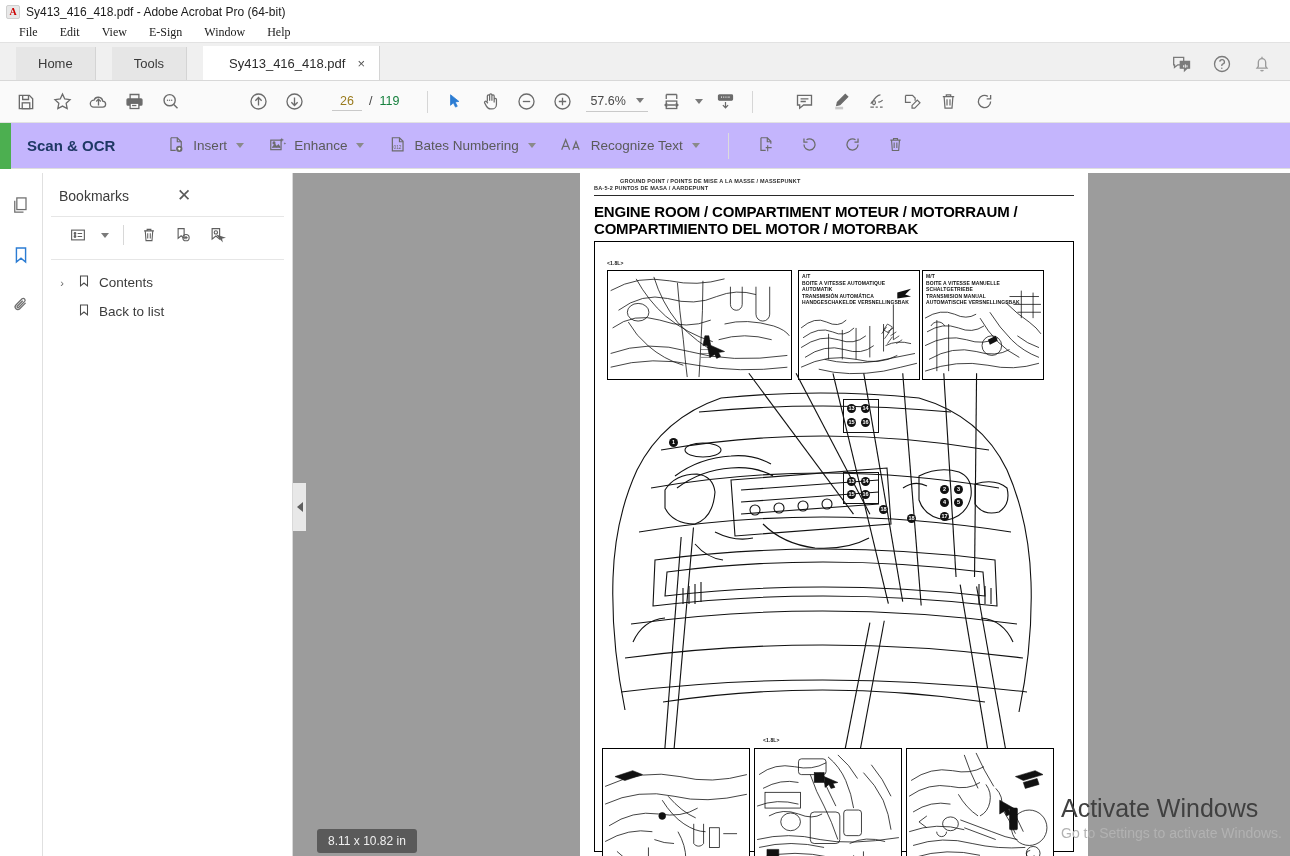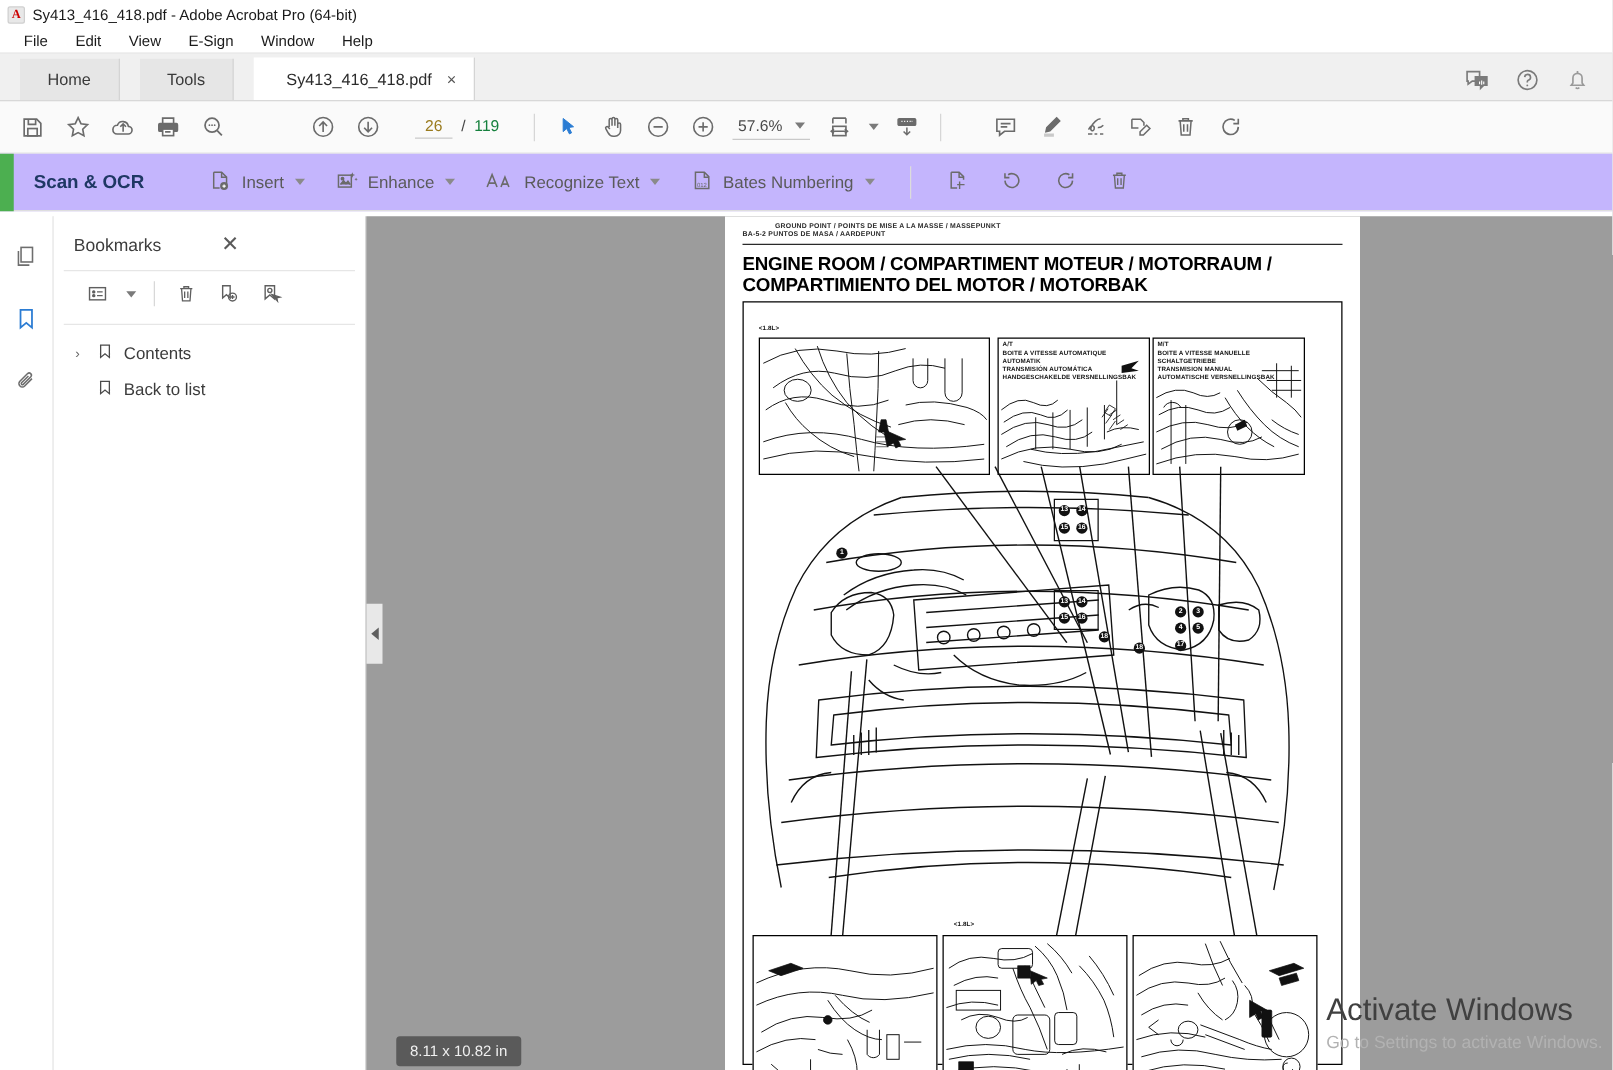--- a/index.html
+++ b/index.html
@@ -29,20 +29,21 @@
     font-family: "Liberation Serif", serif;
   }
   .title-text { white-space: nowrap; }
 
   
   .menubar {
     height: 20px; background: #ffffff;
     display: flex; align-items: center; padding-left: 8px;
     font-size: 12px; color: #1a1a1a;
     border-bottom: 1px solid #e2e2e2;
+    font-family: Liberation Serif, serif;
   }
   .menubar .mi { padding: 0 11px; cursor: default; }
 
   
   .tabstrip {
     height: 38px; background: #f0f0f0;
     display: flex; align-items: flex-end;
     border-bottom: 1px solid #d8d8d8;
     position: relative;
   }
@@ -477,38 +478,38 @@
           <path d="M17.5 3.5l.8 2 2 .8-2 .8-.8 2-.8-2-2-.8 2-.8z" fill="#6b6b6b" stroke="none"></path>
           <path d="M21.3 9l.5 1.2 1.2.5-1.2.5-.5 1.2-.5-1.2-1.2-.5 1.2-.5z" fill="#6b6b6b" stroke="none"></path>
         </svg>
       </span>
       <span>Enhance</span>
       <span class="rcaret"></span>
     </div>
 
     <div class="rbtn">
       <span>
-        <svg viewBox="0 0 30 24" width="24" height="19" fill="none" stroke="#6b6b6b" stroke-width="1.6">
-          <path d="M2 18.5L7 6l5 12.5M3.8 14.5h6.4"></path>
-          <path d="M16 18.5L20 8.5l4 10M17.4 15.5h5.2"></path>
-        </svg>
-      </span>
-      <span>Recognize Text</span>
-      <span class="rcaret"></span>
-    </div>
-
-    <div class="rbtn">
-      <span>
         <svg viewBox="0 0 24 24" width="19" height="19" fill="none" stroke="#6b6b6b" stroke-width="1.5">
           <path d="M5.5 3.5h9l4.5 4.5v12h-13.5z"></path>
             <path d="M14.5 3.5V8.5h4.5"></path>
           <text x="7" y="18" font-size="6" fill="#6b6b6b" stroke="none" font-family="Liberation Sans, sans-serif">012</text>
         </svg>
       </span>
       <span>Bates Numbering</span>
+      <span class="rcaret"></span>
+    </div>
+
+    <div class="rbtn">
+      <span>
+        <svg viewBox="0 0 30 24" width="24" height="19" fill="none" stroke="#6b6b6b" stroke-width="1.6">
+          <path d="M2 18.5L7 6l5 12.5M3.8 14.5h6.4"></path>
+          <path d="M16 18.5L20 8.5l4 10M17.4 15.5h5.2"></path>
+        </svg>
+      </span>
+      <span>Recognize Text</span>
       <span class="rcaret"></span>
     </div>
 
     <div class="r-sep"></div>
 
     <div class="ribbon-right">
       <div class="rbtn">
         <span>
           <svg viewBox="0 0 24 24" width="19" height="19" fill="none" stroke="#6b6b6b" stroke-width="1.5">
             <path d="M5 3.5h8l4.5 4.5v3"></path>

